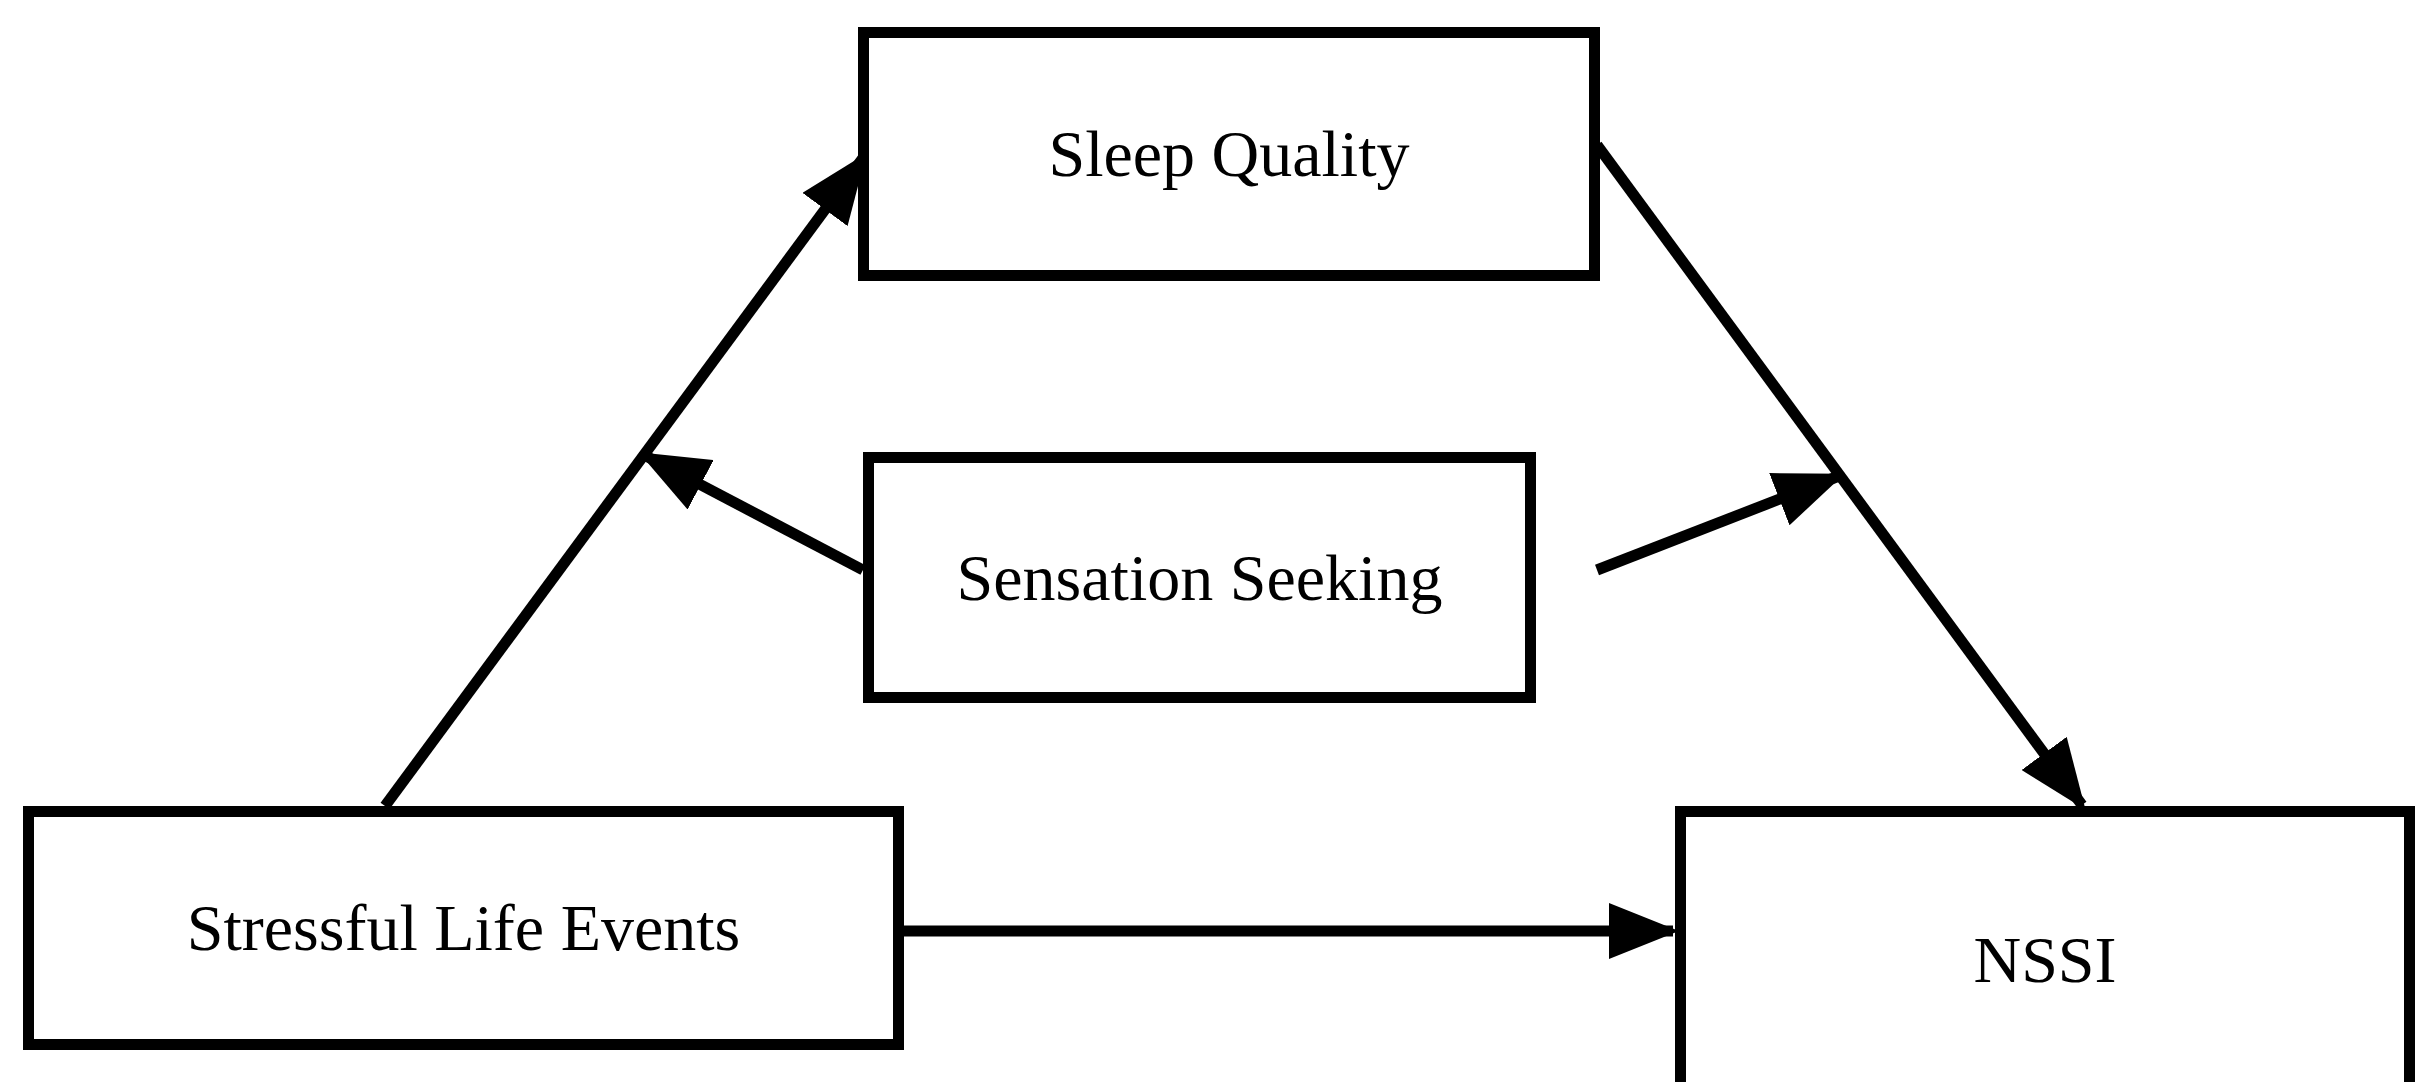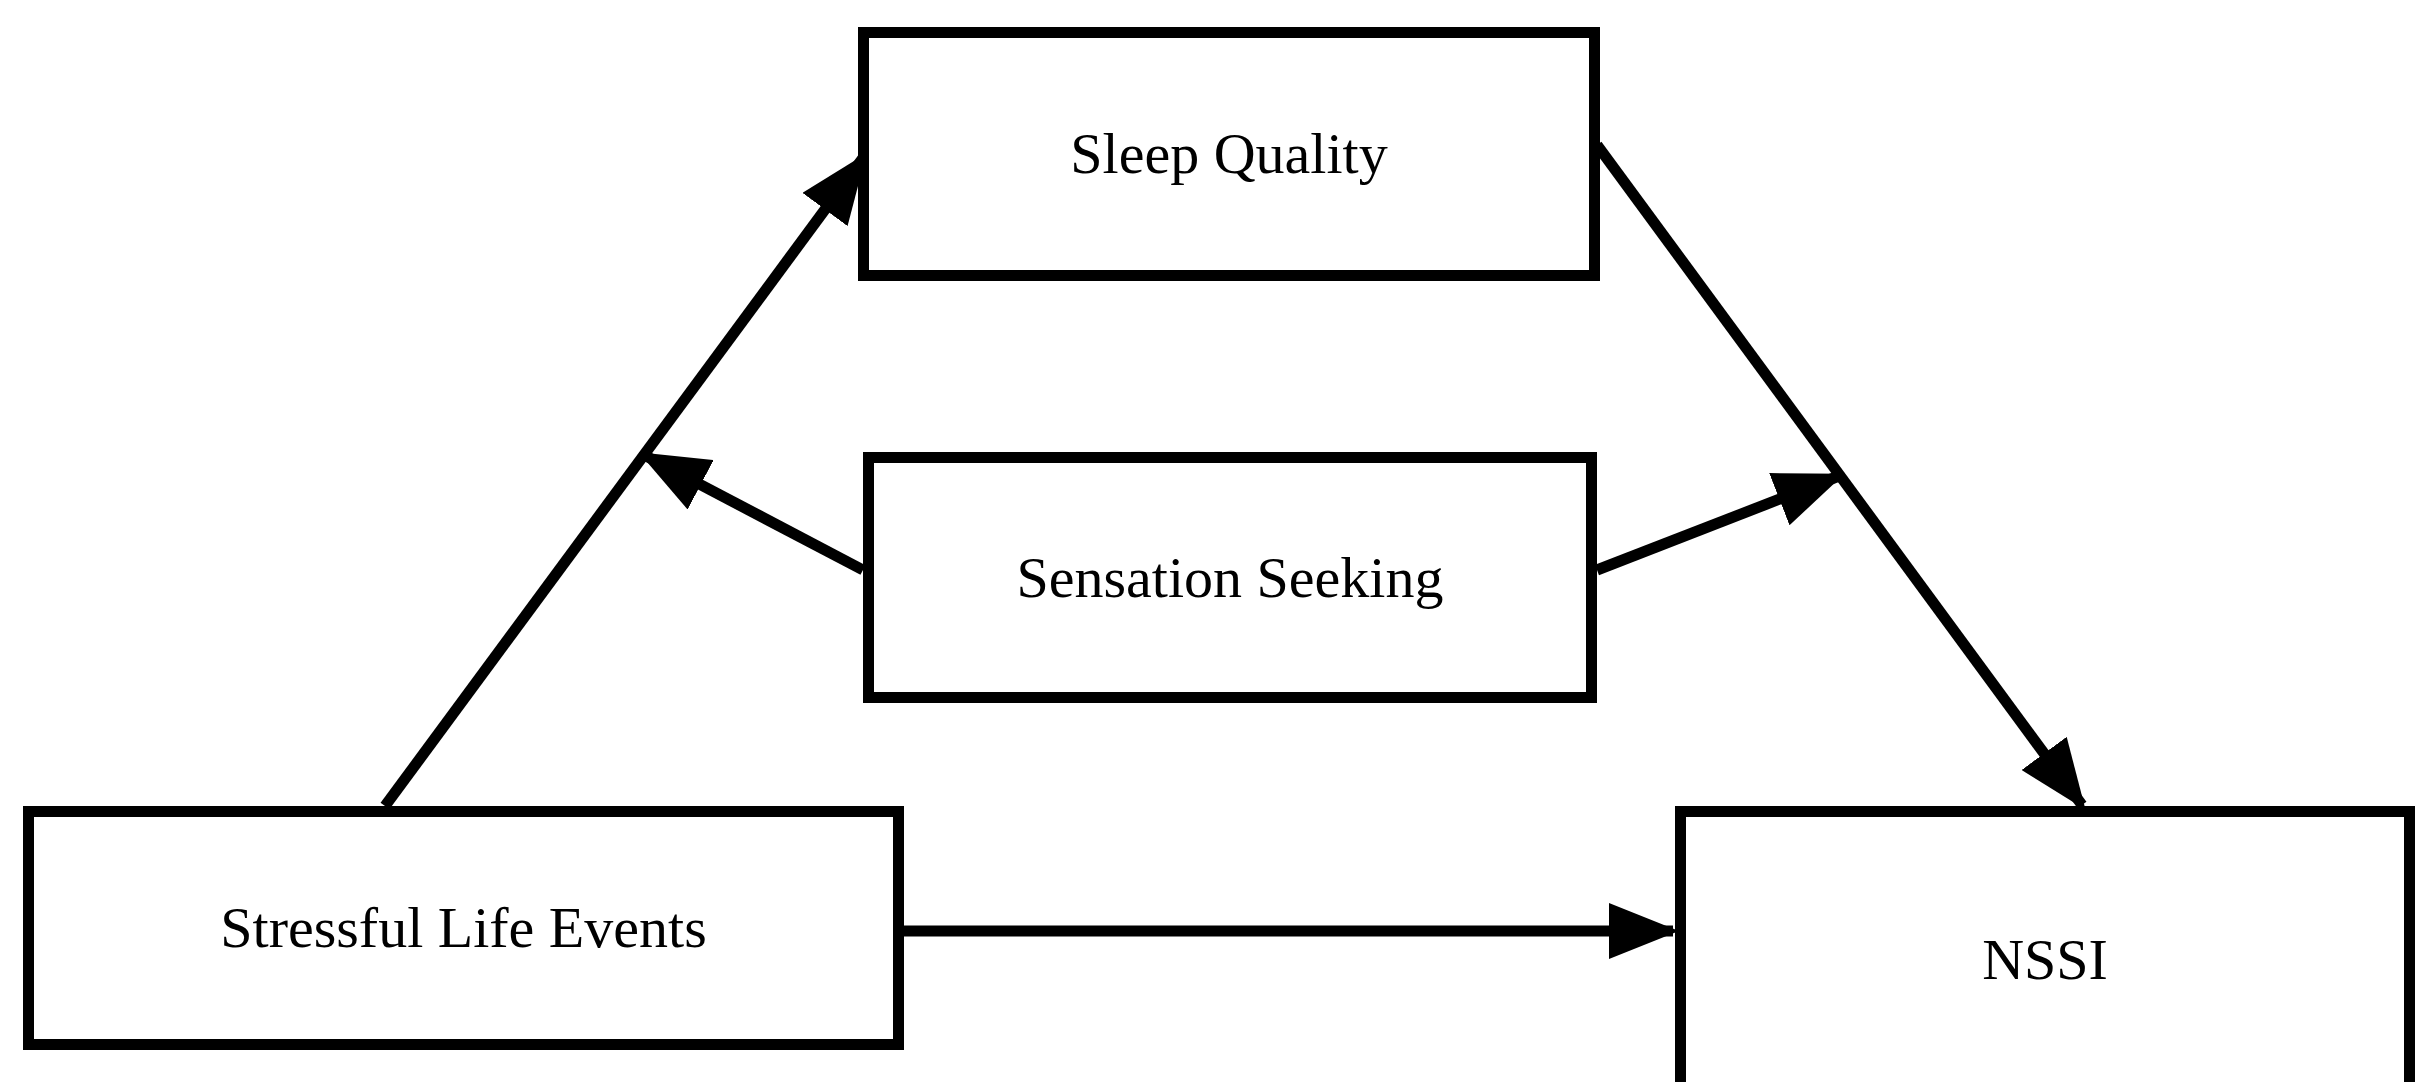--- a/index.html
+++ b/index.html
@@ -25,27 +25,27 @@
   .node {
     position: absolute;
     box-sizing: border-box;
     border: 11px solid #000000;
     background: #ffffff;
     display: flex;
     align-items: center;
     justify-content: center;
   }
   .node-label {
-    font-size: 58px;
+    font-size: 66px;
     color: #000000;
     line-height: 1;
     white-space: nowrap;
   }
   #node-sleep-quality        { left: 858px;  top: 27px;  width: 742px; height: 254px; }
-  #node-sensation-seeking    { left: 863px;  top: 452px; width: 734px; height: 251px; }
+  #node-sensation-seeking    { left: 863px;  top: 452px; width: 673px; height: 251px; }
   #node-stressful-life-events{ left: 23px;   top: 806px; width: 881px; height: 244px; }
   #node-nssi                 { left: 1675px; top: 806px; width: 740px; height: 308px; }
 </style>
 </head>
 <body>
 
 <div id="figure-canvas">
 
   <svg id="arrow-layer" viewBox="0 0 2436 1082" xmlns="http://www.w3.org/2000/svg">
     <defs>

